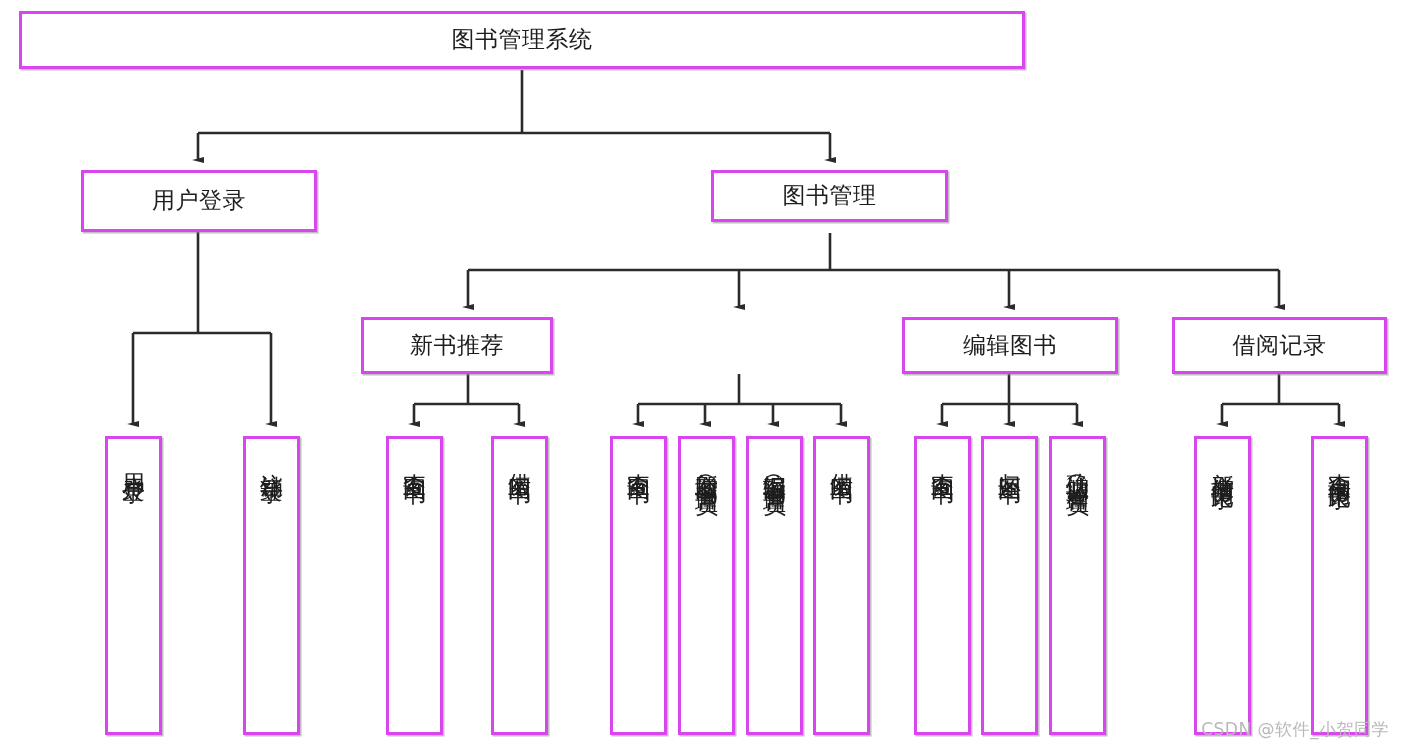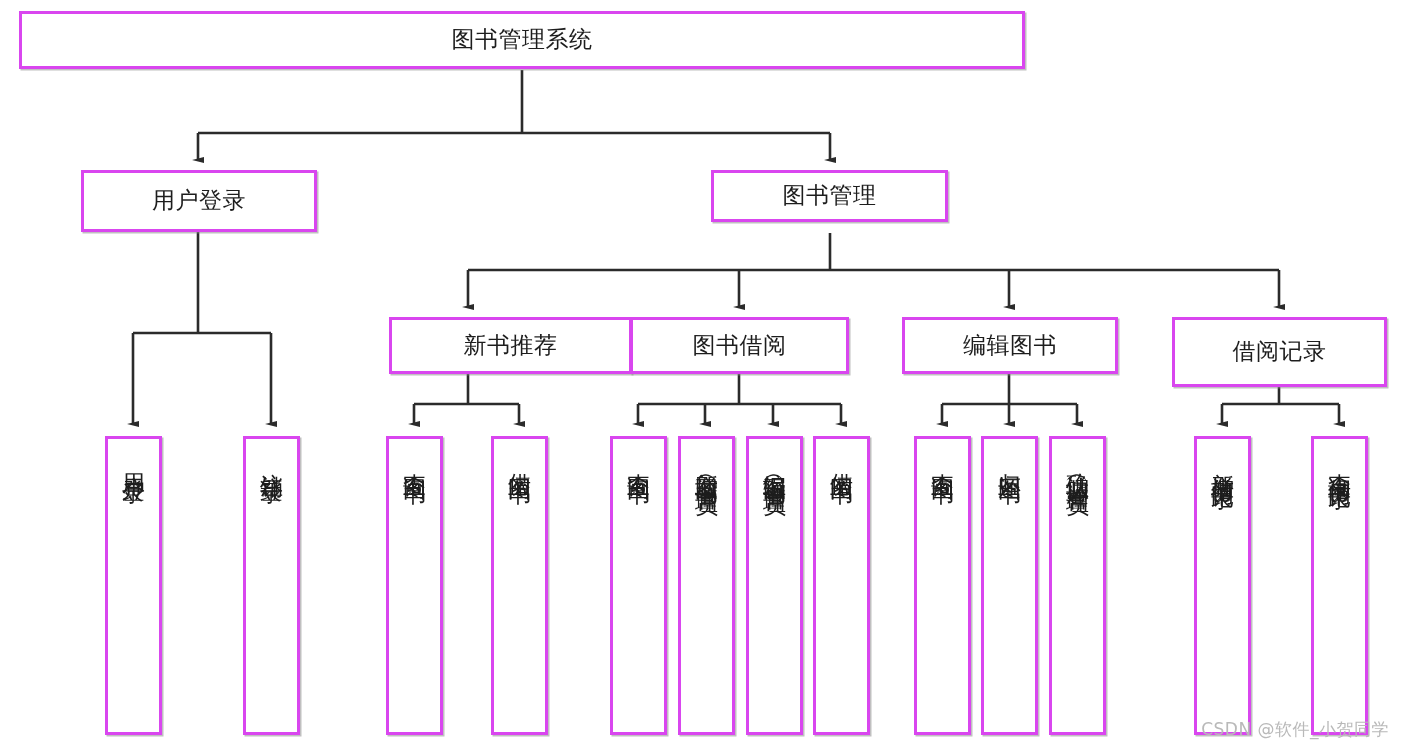--- a/index.html
+++ b/index.html
@@ -130,30 +130,27 @@
     <span class="label">图书管理系统</span>
   </div>
 
   <div class="node horiz" style="left:81px; top:170px; width:236px; height:62px;">
     <span class="label">用户登录</span>
   </div>
   <div class="node horiz" style="left:711px; top:170px; width:237px; height:52px;">
     <span class="label">图书管理</span>
   </div>
 
-  <div class="node horiz" style="left:361px; top:317px; width:243px; height:57px;margin-left:28px;">
+  <div class="node horiz" style="left:361px; top:317px; width:192px; height:57px;">
     <span class="label">新书推荐</span>
-  </div>
-  <div class="node horiz" style="left:630px; top:317px; width:219px; height:57px;">
-    <span class="label">图书借阅</span>
   </div>
   <div class="node horiz" style="left:902px; top:317px; width:216px; height:57px;">
     <span class="label">编辑图书</span>
   </div>
-  <div class="node horiz" style="left:1172px; top:317px; width:215px; height:70px;">
+  <div class="node horiz" style="left:1172px; top:317px; width:215px; height:57px;">
     <span class="label">借阅记录</span>
   </div>
 
   <div class="node vert" style="left:105px; top:436px; width:57px; height:299px;">
     <span class="label">用户登录</span>
   </div>
   <div class="node vert" style="left:243px; top:436px; width:57px; height:299px;">
     <span class="label">注销登录</span>
   </div>
 

